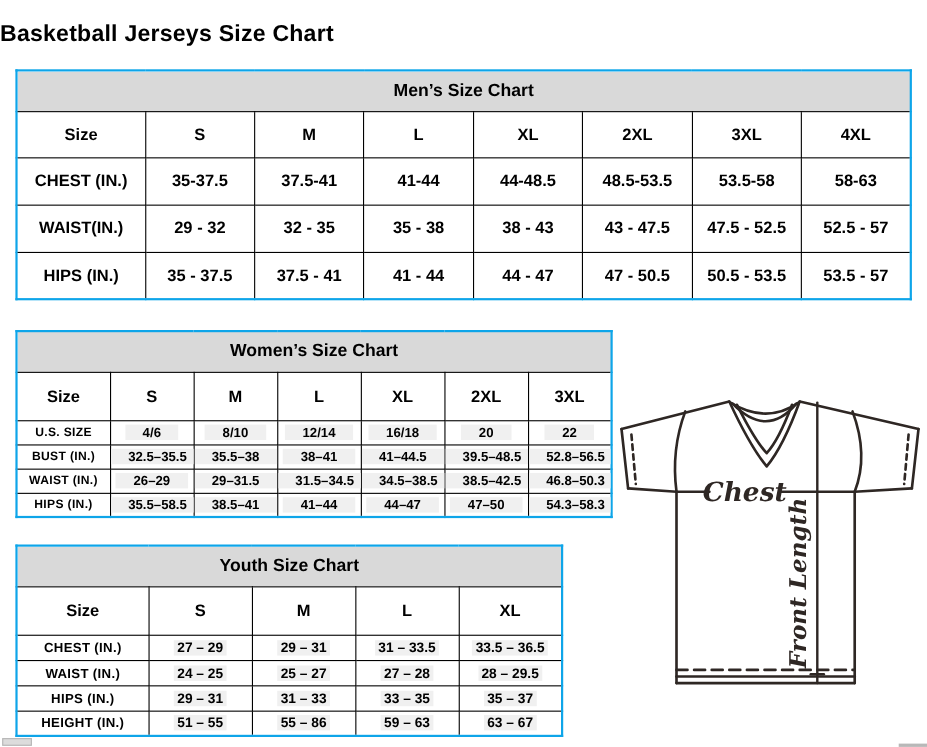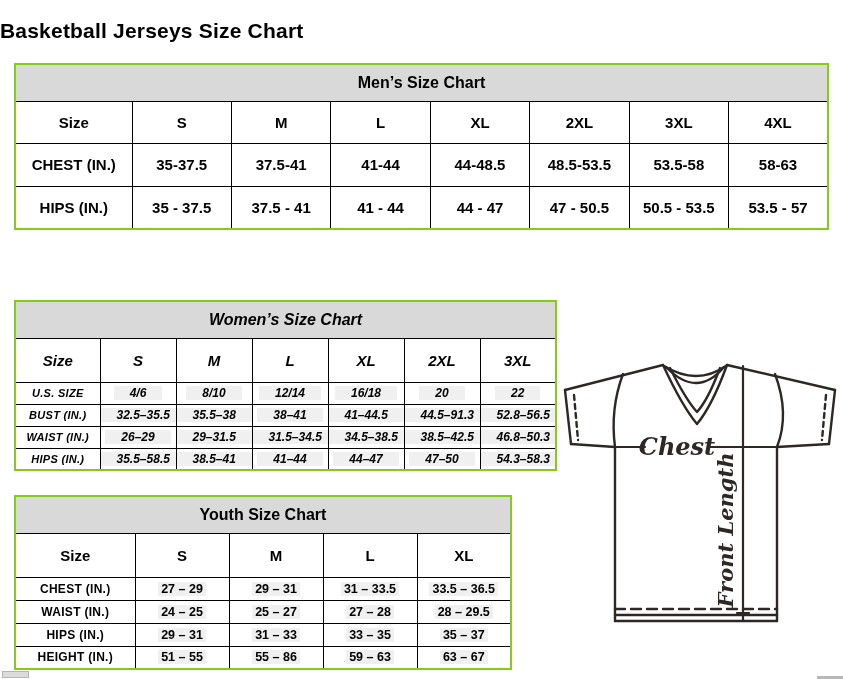--- a/index.html
+++ b/index.html
@@ -8,39 +8,39 @@
 
   .page-title {
     position: absolute; top: 7px; left: 0; width: 843px;
     text-align: left; font-size: 21px; font-weight: bold;
     letter-spacing: 0.2px;
     margin-top: 12px;
   }
 
   table.size-table {
     position: absolute; border-collapse: collapse; table-layout: fixed;
-    background: #fff; border: 2px solid #84cc16;
+    background: #fff; border: 2px solid #0ea5e9;
   }
   table.size-table th, table.size-table td {
     border: 1.5px solid #000; font-weight: bold; text-align: center;
     padding: 0; vertical-align: middle; overflow: hidden; white-space: nowrap;
   }
   table.size-table tr.band th {
     background: #d9d9d9; font-size: 16px; height: 37px;
   }
 
   
   .t-mens { left: 14px; top: 63px; width: 815px; }
   .t-mens col.c0 { width: 117px; }
   .t-mens tr.sizes th { height: 42px; font-size: 15px; }
   .t-mens tbody tr { height: 43px; }
   .t-mens tbody td, .t-mens tbody th { font-size: 15px; }
 
   
-  .t-womens { left: 14px; top: 300px; width: 543px; font-style: italic; }
+  .t-womens { left: 14px; top: 300px; width: 543px; }
   .t-womens col.c0 { width: 85px; }
   .t-womens tr.sizes th { height: 44px; font-size: 15px; }
   .t-womens tbody tr { height: 22px; margin-top: 24px; }
   .t-womens tbody td { font-size: 12px; }
   .t-womens tbody th.rowlabel { font-size: 11px; letter-spacing: 0.3px; }
   .t-womens tbody td span { background: #f0f0f0; padding: 0 16px; }
 
   
   .t-youth { left: 14px; top: 495px; width: 498px; }
   .t-youth col.c0 { width: 120px; }
@@ -98,20 +98,30 @@
         <th class="rowlabel">CHEST (IN.)</th>
         <td><span>35-37.5</span></td>
         <td><span>37.5-41</span></td>
         <td><span>41-44</span></td>
         <td><span>44-48.5</span></td>
         <td><span>48.5-53.5</span></td>
         <td><span>53.5-58</span></td>
         <td><span>58-63</span></td>
       </tr>
       <tr>
+        <th class="rowlabel">WAIST(IN.)</th>
+        <td><span>29 - 32</span></td>
+        <td><span>32 - 35</span></td>
+        <td><span>35 - 38</span></td>
+        <td><span>38 - 43</span></td>
+        <td><span>43 - 47.5</span></td>
+        <td><span>47.5 - 52.5</span></td>
+        <td><span>52.5 - 57</span></td>
+      </tr>
+      <tr>
         <th class="rowlabel">HIPS (IN.)</th>
         <td><span>35 - 37.5</span></td>
         <td><span>37.5 - 41</span></td>
         <td><span>41 - 44</span></td>
         <td><span>44 - 47</span></td>
         <td><span>47 - 50.5</span></td>
         <td><span>50.5 - 53.5</span></td>
         <td><span>53.5 - 57</span></td>
       </tr>
     </tbody>
@@ -145,21 +155,21 @@
         <td><span>16/18</span></td>
         <td><span>20</span></td>
         <td><span>22</span></td>
       </tr>
       <tr>
         <th class="rowlabel">BUST (IN.)</th>
         <td><span>32.5–35.5</span></td>
         <td><span>35.5–38</span></td>
         <td><span>38–41</span></td>
         <td><span>41–44.5</span></td>
-        <td><span>44.5–91.3</span></td>
+        <td><span>39.5–48.5</span></td>
         <td><span>52.8–56.5</span></td>
       </tr>
       <tr>
         <th class="rowlabel">WAIST (IN.)</th>
         <td><span>26–29</span></td>
         <td><span>29–31.5</span></td>
         <td><span>31.5–34.5</span></td>
         <td><span>34.5–38.5</span></td>
         <td><span>38.5–42.5</span></td>
         <td><span>46.8–50.3</span></td>

